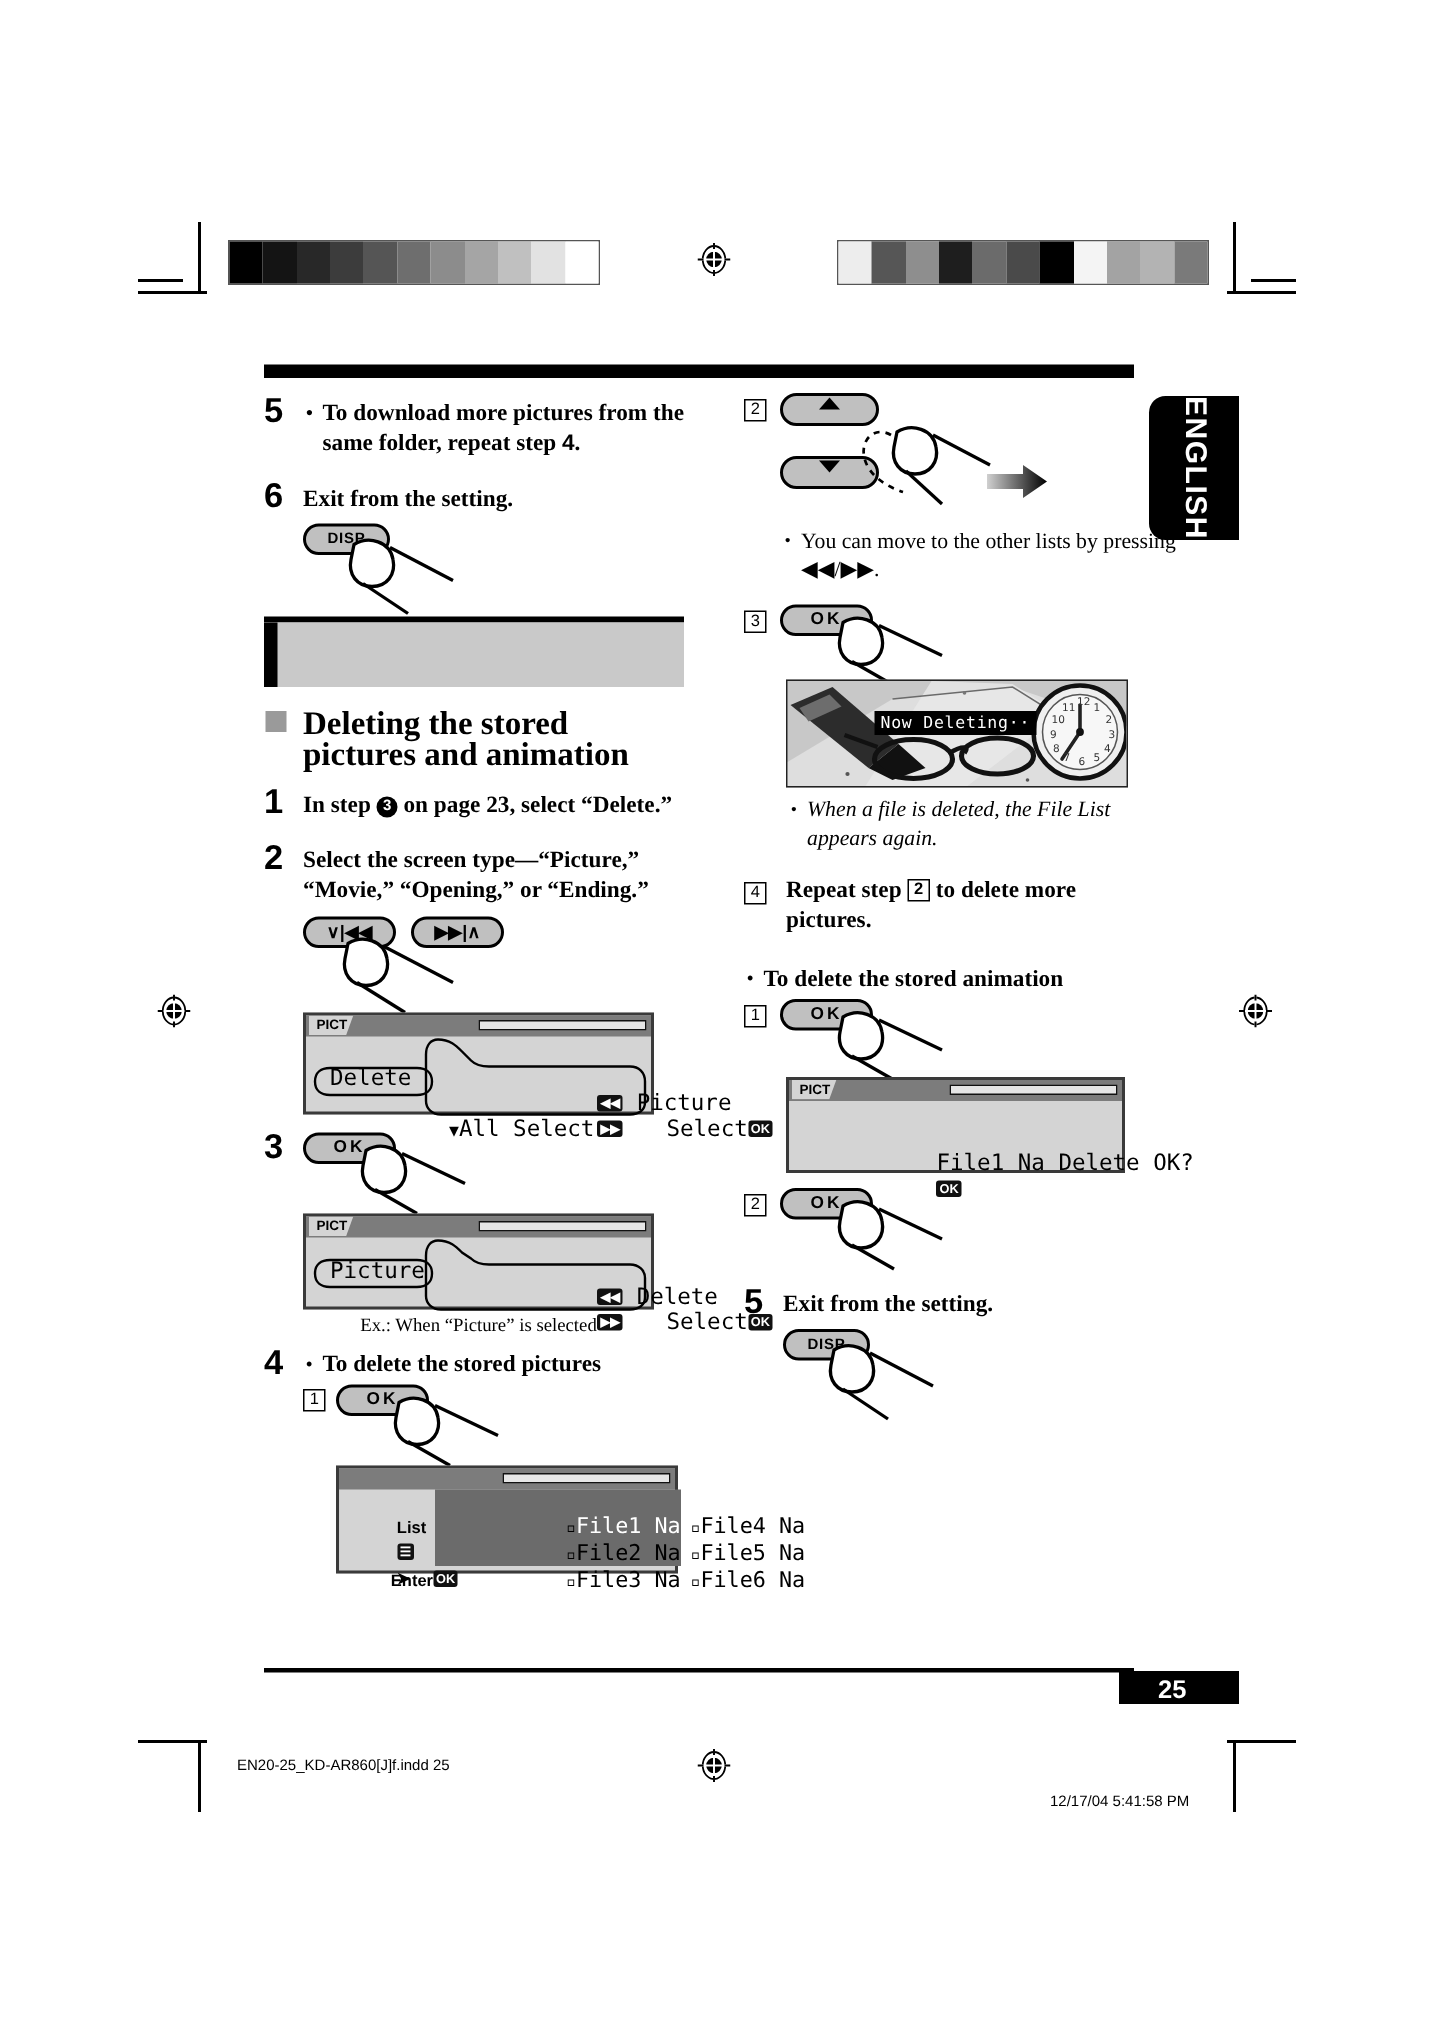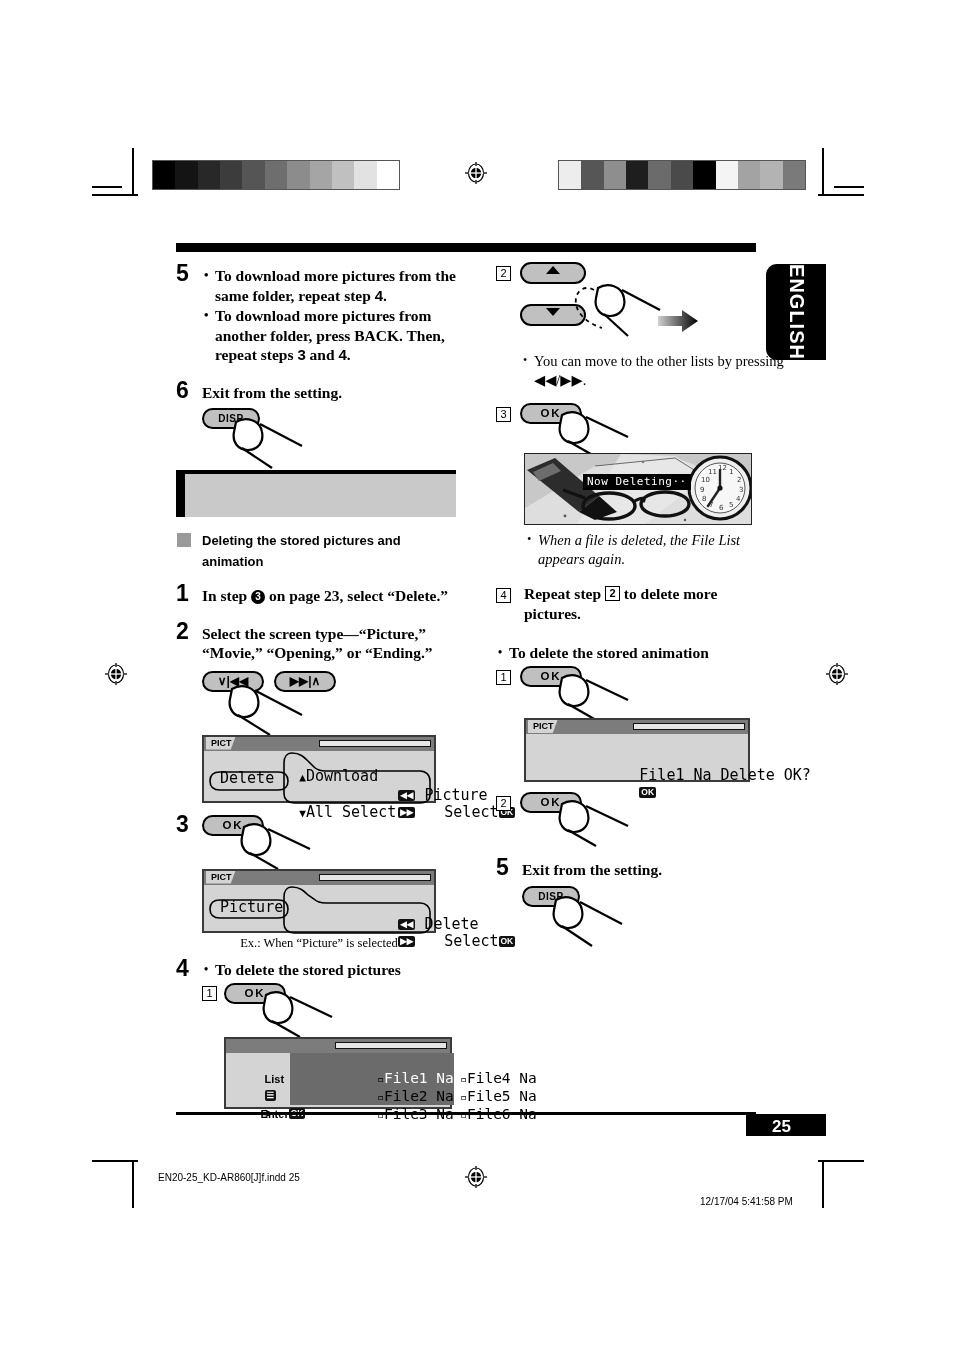--- a/index.html
+++ b/index.html
@@ -52,22 +52,22 @@
            line-height:14px;text-align:center;vertical-align:1px;}
 
   
   .banner{position:relative;background:#c9c9c9;height:43px;margin:0;}
   .banner .bar{position:absolute;left:0;top:0;width:9px;height:100%;background:#000;}
   .banner .t{position:absolute;left:0;right:0;top:9px;text-align:center;
              font-family:"Liberation Sans",sans-serif;font-weight:bold;font-size:21px;
              letter-spacing:.2px;}
   .bannerline{height:4px;background:#000;}
 
-  .subhead{position:relative;padding-left:26px;font-family:Liberation Sans, sans-serif;
-           font-weight:bold;font-size:13px;line-height:21px;}
+  .subhead{position:relative;padding-left:26px;font-family:Liberation Serif, serif;
+           font-weight:bold;font-size:22px;line-height:21px;}
   .subhead .sq{position:absolute;left:1px;top:3px;width:14px;height:14px;background:#9a9a9a;}
 
   
   .btn{display:inline-block;position:relative;background:#c0c0c0;border:2px solid #000;
        border-radius:13px;height:21px;box-sizing:border-box;text-align:center;
        font-family:"Liberation Sans",sans-serif;font-weight:bold;font-size:11.5px;
        line-height:17px;letter-spacing:2px;color:#000;}
   .btn.ok{width:62px;}
   .btn.disp{width:58px;font-size:10px;letter-spacing:.5px;}
   .btn.nav{width:62px;letter-spacing:0;font-size:12px;}
@@ -235,24 +235,20 @@
 <div id="content">
 
   <div class="col colL">
 
     <div class="step" style="margin-top:26px;">
       <div class="stepnum">5</div>
       <div class="steptxt">
         <ul class="bul">
           <li>To download more pictures from
             the same folder, repeat step <span class="b">4</span>.</li>
-          <li>To download more pictures from
-            another folder, press BACK. Then,
-            repeat steps <span class="b">3</span> and
-            <span class="b">4</span>.</li>
         </ul>
       </div>
     </div>
 
     <div class="step" style="margin-top:18px;">
       <div class="stepnum">6</div>
       <div class="steptxt">Exit from the setting.</div>
     </div>
 
     <div style="position:relative;height:60px;margin-left:26px;margin-top:6px;">
@@ -308,23 +304,20 @@
         <div class="progress"></div>
       </div>
       <div class="body">
 
         <svg width="234" height="54" viewBox="0 0 234 54" style="position:absolute;left:0;top:0;">
           <path d="M88 2 C96 2 100 6 104 10 L110 16 C113 19 117 20 122 20 L216 20
                    C222 20 226 24 226 30 L226 44 C226 49 222 52 216 52 L90 52
                    C84 52 80 48 80 43 L80 12 C80 6 83 2 88 2 Z" fill="none" stroke="#000" stroke-width="1.6"></path>
           <path d="M6 30 C6 24 10 21 16 21 L74 21 C80 21 84 24 84 30 C84 36 80 39 74 39 L16 39 C10 39 6 36 6 30 Z" fill="none" stroke="#000" stroke-width="1.6"></path>
         </svg>
-        <div class="lcdtxt" style="left:5px;top:0px;">
-          <span class="ulicon">▲</span><span>Download</span>
-        </div>
         <div class="lcdtxt" style="left:16px;top:19px;">Delete</div>
         <div class="lcdtxt" style="left:104px;top:19px;">
           <span class="keyicon">◀◀</span> <span>Picture</span>
           <span class="keyicon">▶▶</span>
         </div>
         <div class="lcdtxt" style="left:5px;top:36px;">
           <span class="ulicon">▼</span><span>All Select</span>
         </div>
         <div class="lcdtxt" style="left:150px;top:36px;">
           <span>Select</span><span class="keyicon">OK</span>
@@ -537,21 +530,21 @@
         </svg>
       </div>
     </div>
 
     <div class="lcd" style="margin-left:28px;width:226px;height:64px;">
       <div class="titlebar">
         <div class="pict">PICT</div>
         <div class="progress"></div>
       </div>
       <div class="body">
-        <div class="lcdtxt" style="left:23px;top:16px;">
+        <div class="lcdtxt" style="left:8px;top:16px;">
           <span>File1 Na Delete OK?</span>
           <span class="keyicon">OK</span>
         </div>
       </div>
     </div>
 
     <div style="position:relative;height:56px;margin-top:10px;">
       <span class="boxnum" style="position:absolute;left:0;top:4px;">2</span>
       <div class="btn ok" style="position:absolute;left:24px;top:0;">OK</div>
       <div class="finger" style="left:60px;top:4px;">

